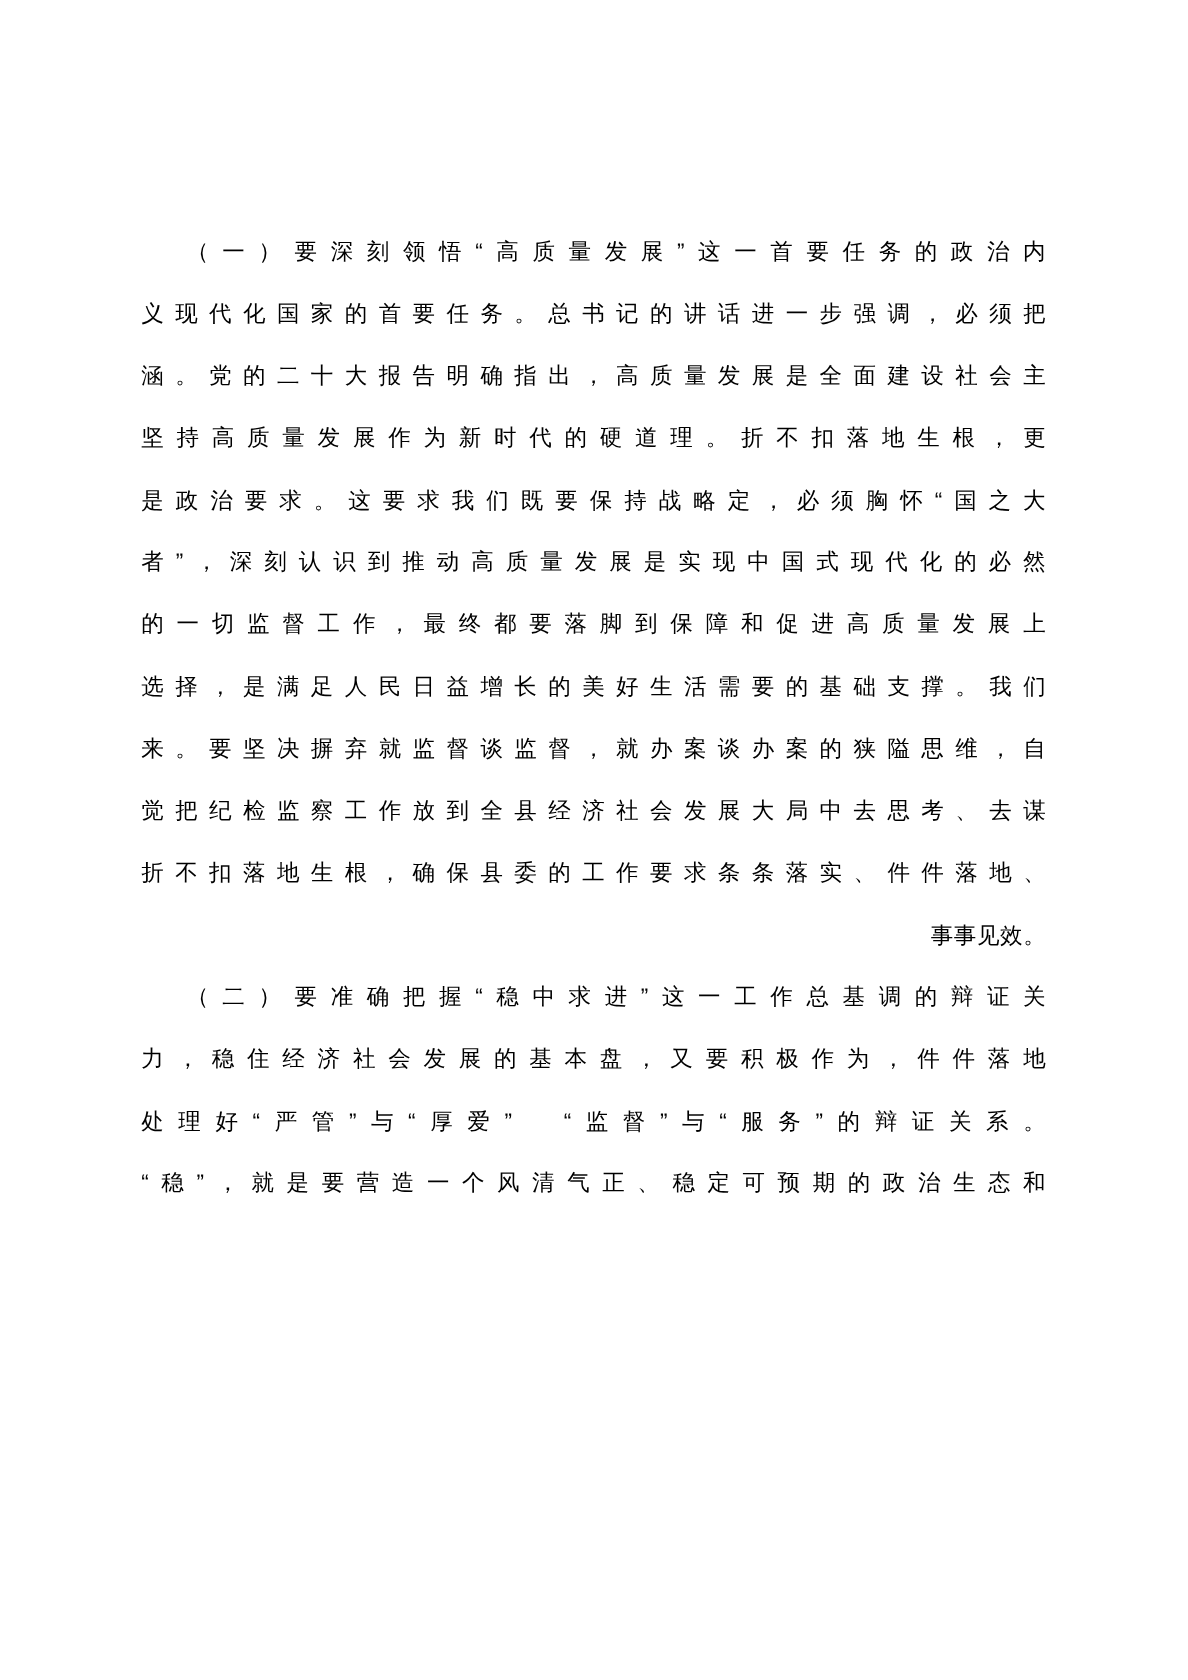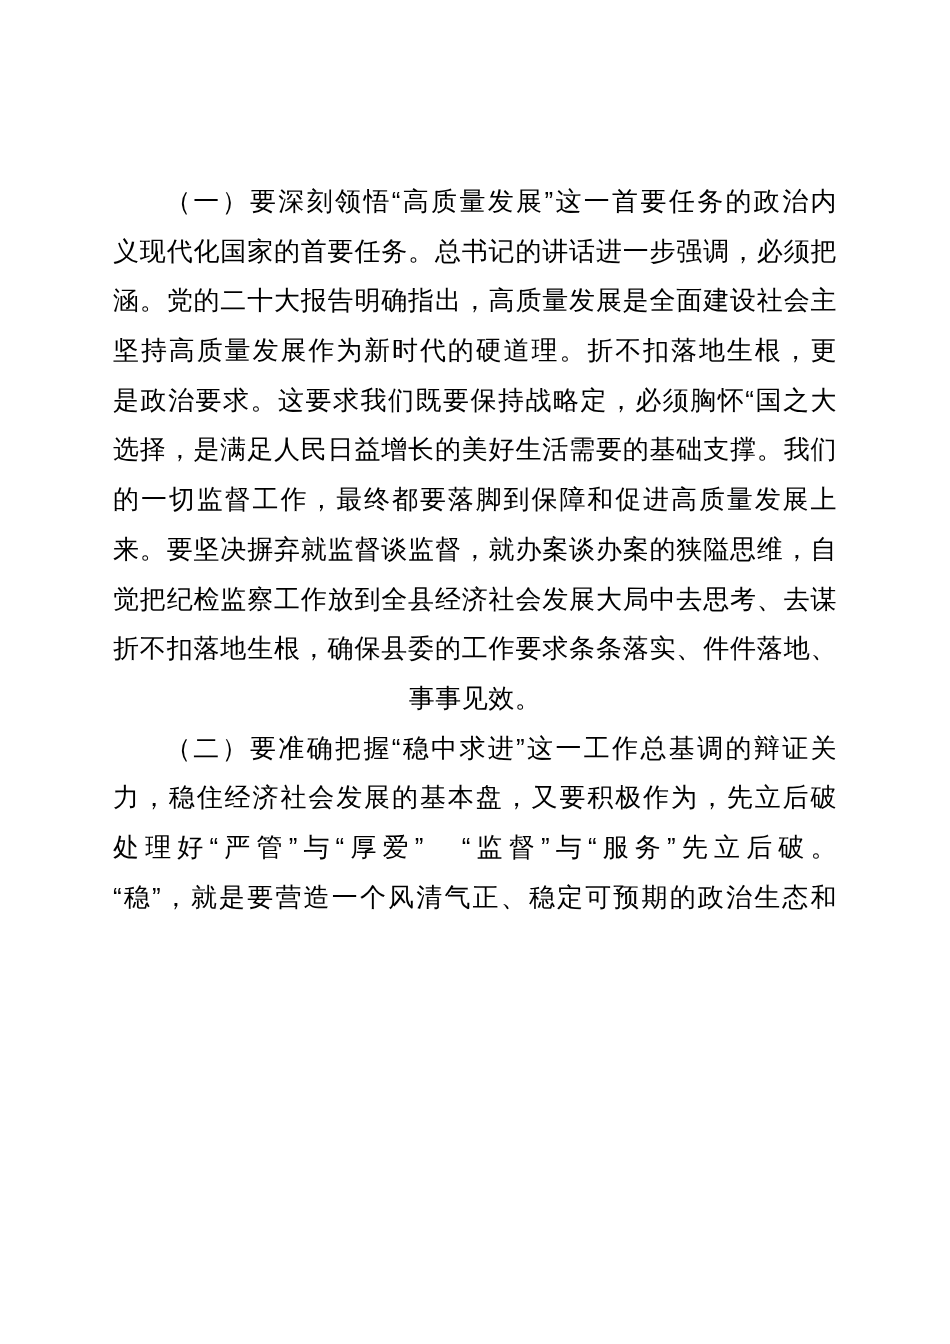--- a/index.html
+++ b/index.html
@@ -21,64 +21,65 @@
     width: 950px;
     height: 1344px;
     background: #ffffff;
   }
   .textblock {
     position: absolute;
     left: 113px;
     top: 177px;
     width: 724px;
     color: #000000;
-    font-size: 26px;
+    font-size: 18px;
     letter-spacing: 0.5px;
   }
   .line {
     height: 49.7px;
     line-height: 49.7px;
     white-space: nowrap;
     overflow: visible;
   }
   .line.justify {
     white-space: normal;
     text-align: justify;
     text-align-last: justify;
     text-justify: inter-character;
   }
   .line.indent {
     text-indent: 2em;
   }
   .line.plain {
-    text-align: center;
+    text-align: right;
     font-family: Liberation Serif, serif;
   }
 </style>
 </head>
 <body>
 
 <div class="page">
   <div class="textblock">
 
     <div>
       <div class="line justify indent">（一）要深刻领悟“高质量发展”这一首要任务的政治内</div>
       <div class="line justify">义现代化国家的首要任务。总书记的讲话进一步强调，必须把</div>
       <div class="line justify">涵。党的二十大报告明确指出，高质量发展是全面建设社会主</div>
       <div class="line justify">坚持高质量发展作为新时代的硬道理。折不扣落地生根，更</div>
       <div class="line justify">是政治要求。这要求我们既要保持战略定，必须胸怀“国之大</div>
+      <div class="line justify">者”，深刻认识到推动高质量发展是实现中国式现代化的必然</div>
+      <div class="line justify">的一切监督工作，最终都要落脚到保障和促进高质量发展上</div>
       <div class="line justify">选择，是满足人民日益增长的美好生活需要的基础支撑。我们</div>
-      <div class="line justify">的一切监督工作，最终都要落脚到保障和促进高质量发展上</div>
       <div class="line justify">来。要坚决摒弃就监督谈监督，就办案谈办案的狭隘思维，自</div>
       <div class="line justify">觉把纪检监察工作放到全县经济社会发展大局中去思考、去谋</div>
       <div class="line justify">折不扣落地生根，确保县委的工作要求条条落实、件件落地、</div>
       <div class="line plain">事事见效。</div>
     </div>
 
     <div>
       <div class="line justify indent">（二）要准确把握“稳中求进”这一工作总基调的辩证关</div>
-      <div class="line justify">力，稳住经济社会发展的基本盘，又要积极作为，先立后破</div>
-      <div class="line justify">处理好“严管”与“厚爱”　“监督”与“服务”先立后破。</div>
+      <div class="line justify">力，稳住经济社会发展的基本盘，又要积极作为，件件落地</div>
+      <div class="line justify">处理好“严管”与“厚爱”　“监督”与“服务”的辩证关系。</div>
       <div class="line justify">“稳”，就是要营造一个风清气正、稳定可预期的政治生态和</div>
     </div>
 
   </div>
 </div>
 
 </body></html>

